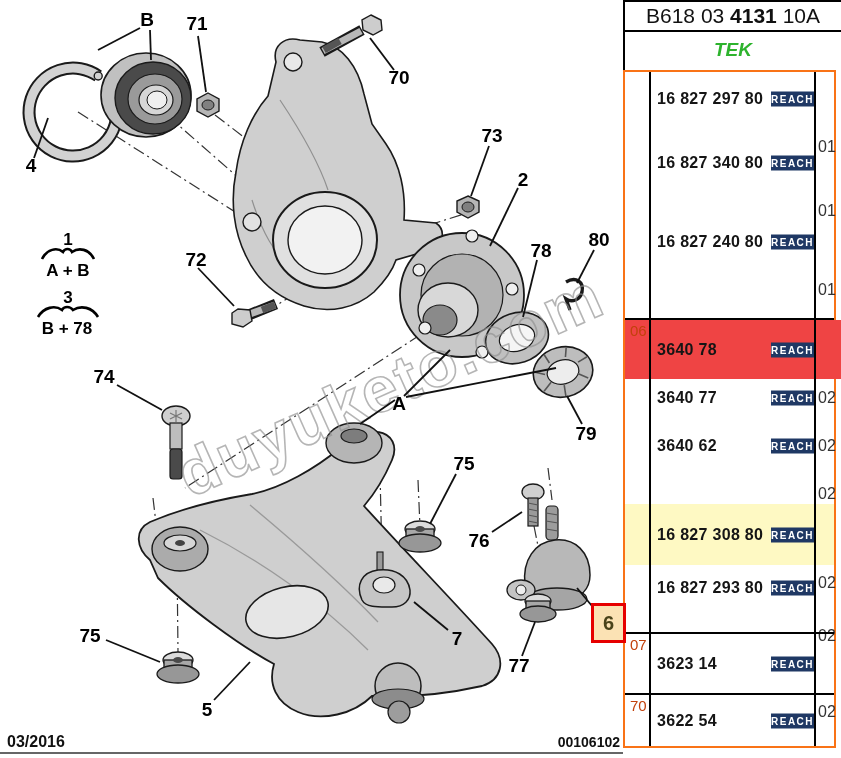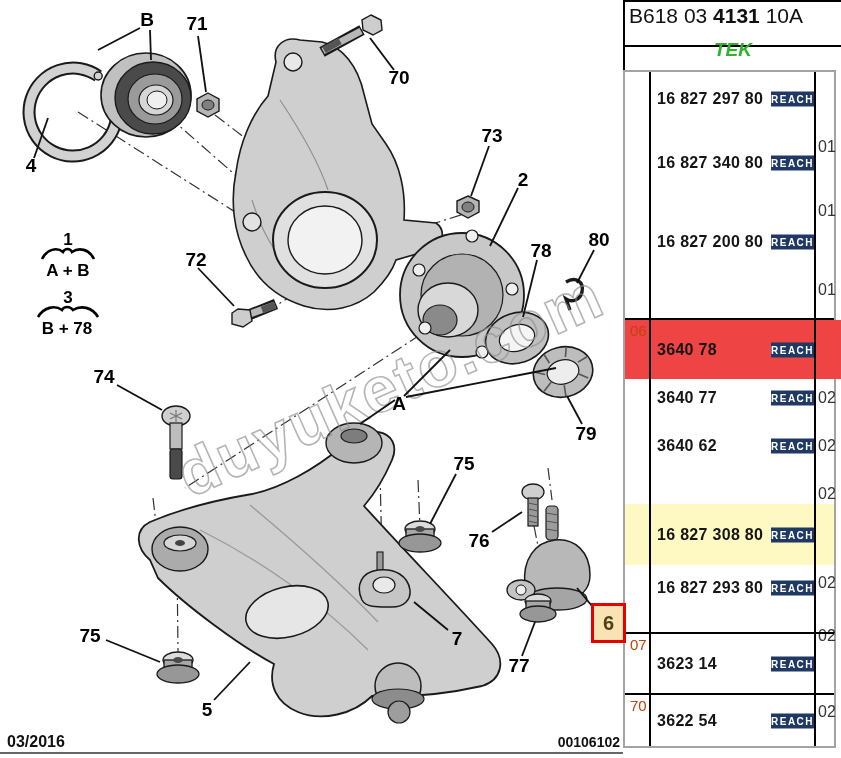--- a/index.html
+++ b/index.html
@@ -1,28 +1,28 @@
 <!DOCTYPE html>
 <html><head>
 <meta charset="utf-8">
 <style>
   html,body{margin:0;padding:0;background:#fff;}
   #stage{position:relative;width:841px;height:758px;background:#fff;overflow:hidden;
          font-family:"Liberation Sans",sans-serif;color:#111;}
 
   
-  .hdr1{position:absolute;left:623px;top:0;width:218px;height:47px;box-sizing:border-box;
-        border:2px solid #000;border-right:none;font-size:21px;line-height:28px;padding-left:4px;
+  .hdr1{position:absolute;left:623px;top:0;width:218px;height:32px;box-sizing:border-box;
+        border:2px solid #000;border-right:none;font-size:21px;line-height:28px;padding-left:21px;
         white-space:nowrap;color:#111;}
   .hdr1 b{font-weight:700;}
   .hdr2{position:absolute;left:623px;top:32px;width:218px;height:38px;box-sizing:border-box;
         border-left:2px solid #000;font-size:19px;line-height:36px;text-align:center;
         font-style:italic;font-weight:700;color:#2db32d;overflow:hidden;}
   .parts-table{position:absolute;left:623px;top:70px;width:213px;height:678px;box-sizing:border-box;
-        border:2px solid #a3a3a3;background:#fff;}
+        border:2px solid #f97316;background:#fff;}
   .vline{position:absolute;top:0;bottom:0;width:2px;background:#000;pointer-events:none;}
   .sec{position:relative;}
   .sec + .sec{border-top:2px solid #000;}
   .sec-label{position:absolute;top:2px;left:5px;font-size:15px;color:#c2410c;z-index:3;}
   .trow{position:relative;width:100%;}
   .h53{height:53px}.h75{height:75px}.h118{height:118px}.h59{height:59px}.h37{height:37px}
   .h60{height:60px}.sp28{height:28px}.h61{height:61px}.h45{height:45px}.sp22{height:22px}.h51{height:51px}
   .hl-blue{background:#ef4444;padding-left:16px;}
   .hl-orange{background:#fef9c3;}
   .part{position:absolute;left:32px;top:50%;transform:translateY(-50%);
@@ -299,21 +299,21 @@
         <span class="part">16 827 297 80</span>
         <span class="reach">REACH</span>
         <span class="qtyv">01</span>
       </div>
       <div class="trow h75">
         <span class="part">16 827 340 80</span>
         <span class="reach">REACH</span>
         <span class="qtyv">01</span>
       </div>
       <div class="trow h118">
-        <span class="part" style="top:42px">16 827 200 80</span>
+        <span class="part" style="top:42px">16 827 240 80</span>
         <span class="reach" style="top:42px">REACH</span>
         <span class="qtyv" style="top:42px">01</span>
       </div>
     </div>
 
     <div class="sec">
       <div class="sec-label">06</div>
       <div class="trow h59 hl-blue">
         <span class="part">3640 78</span>
         <span class="reach">REACH</span>

